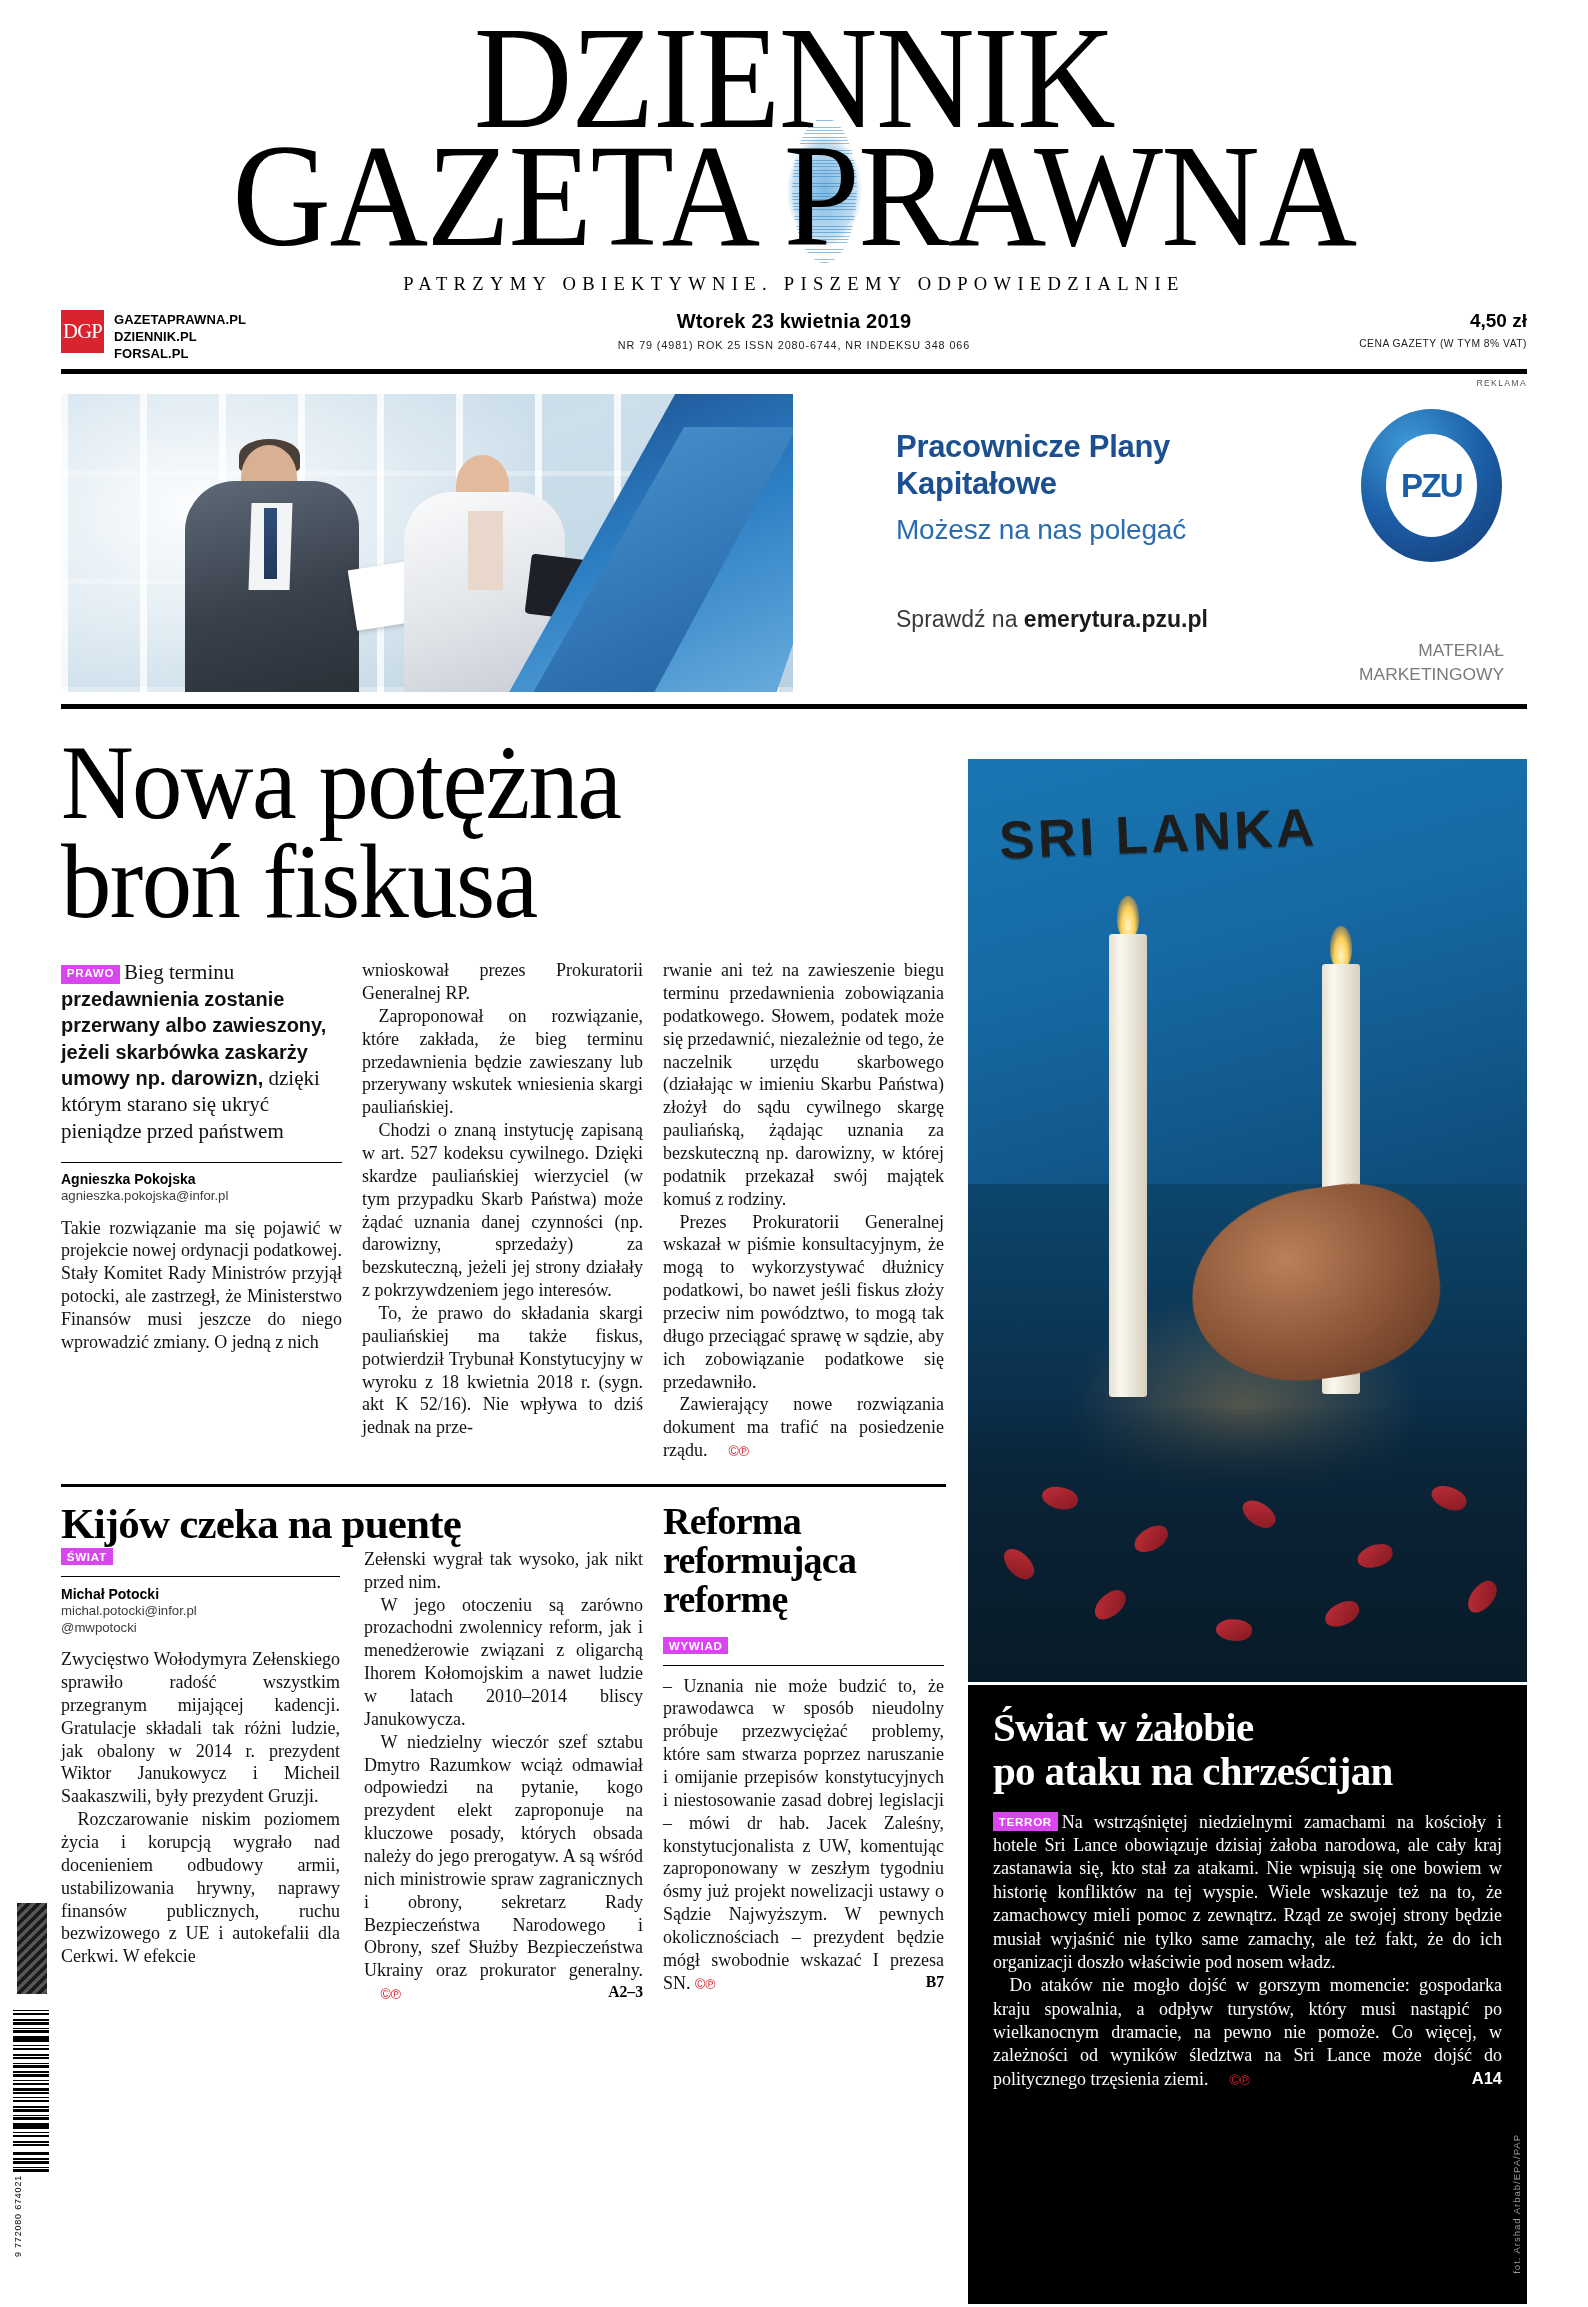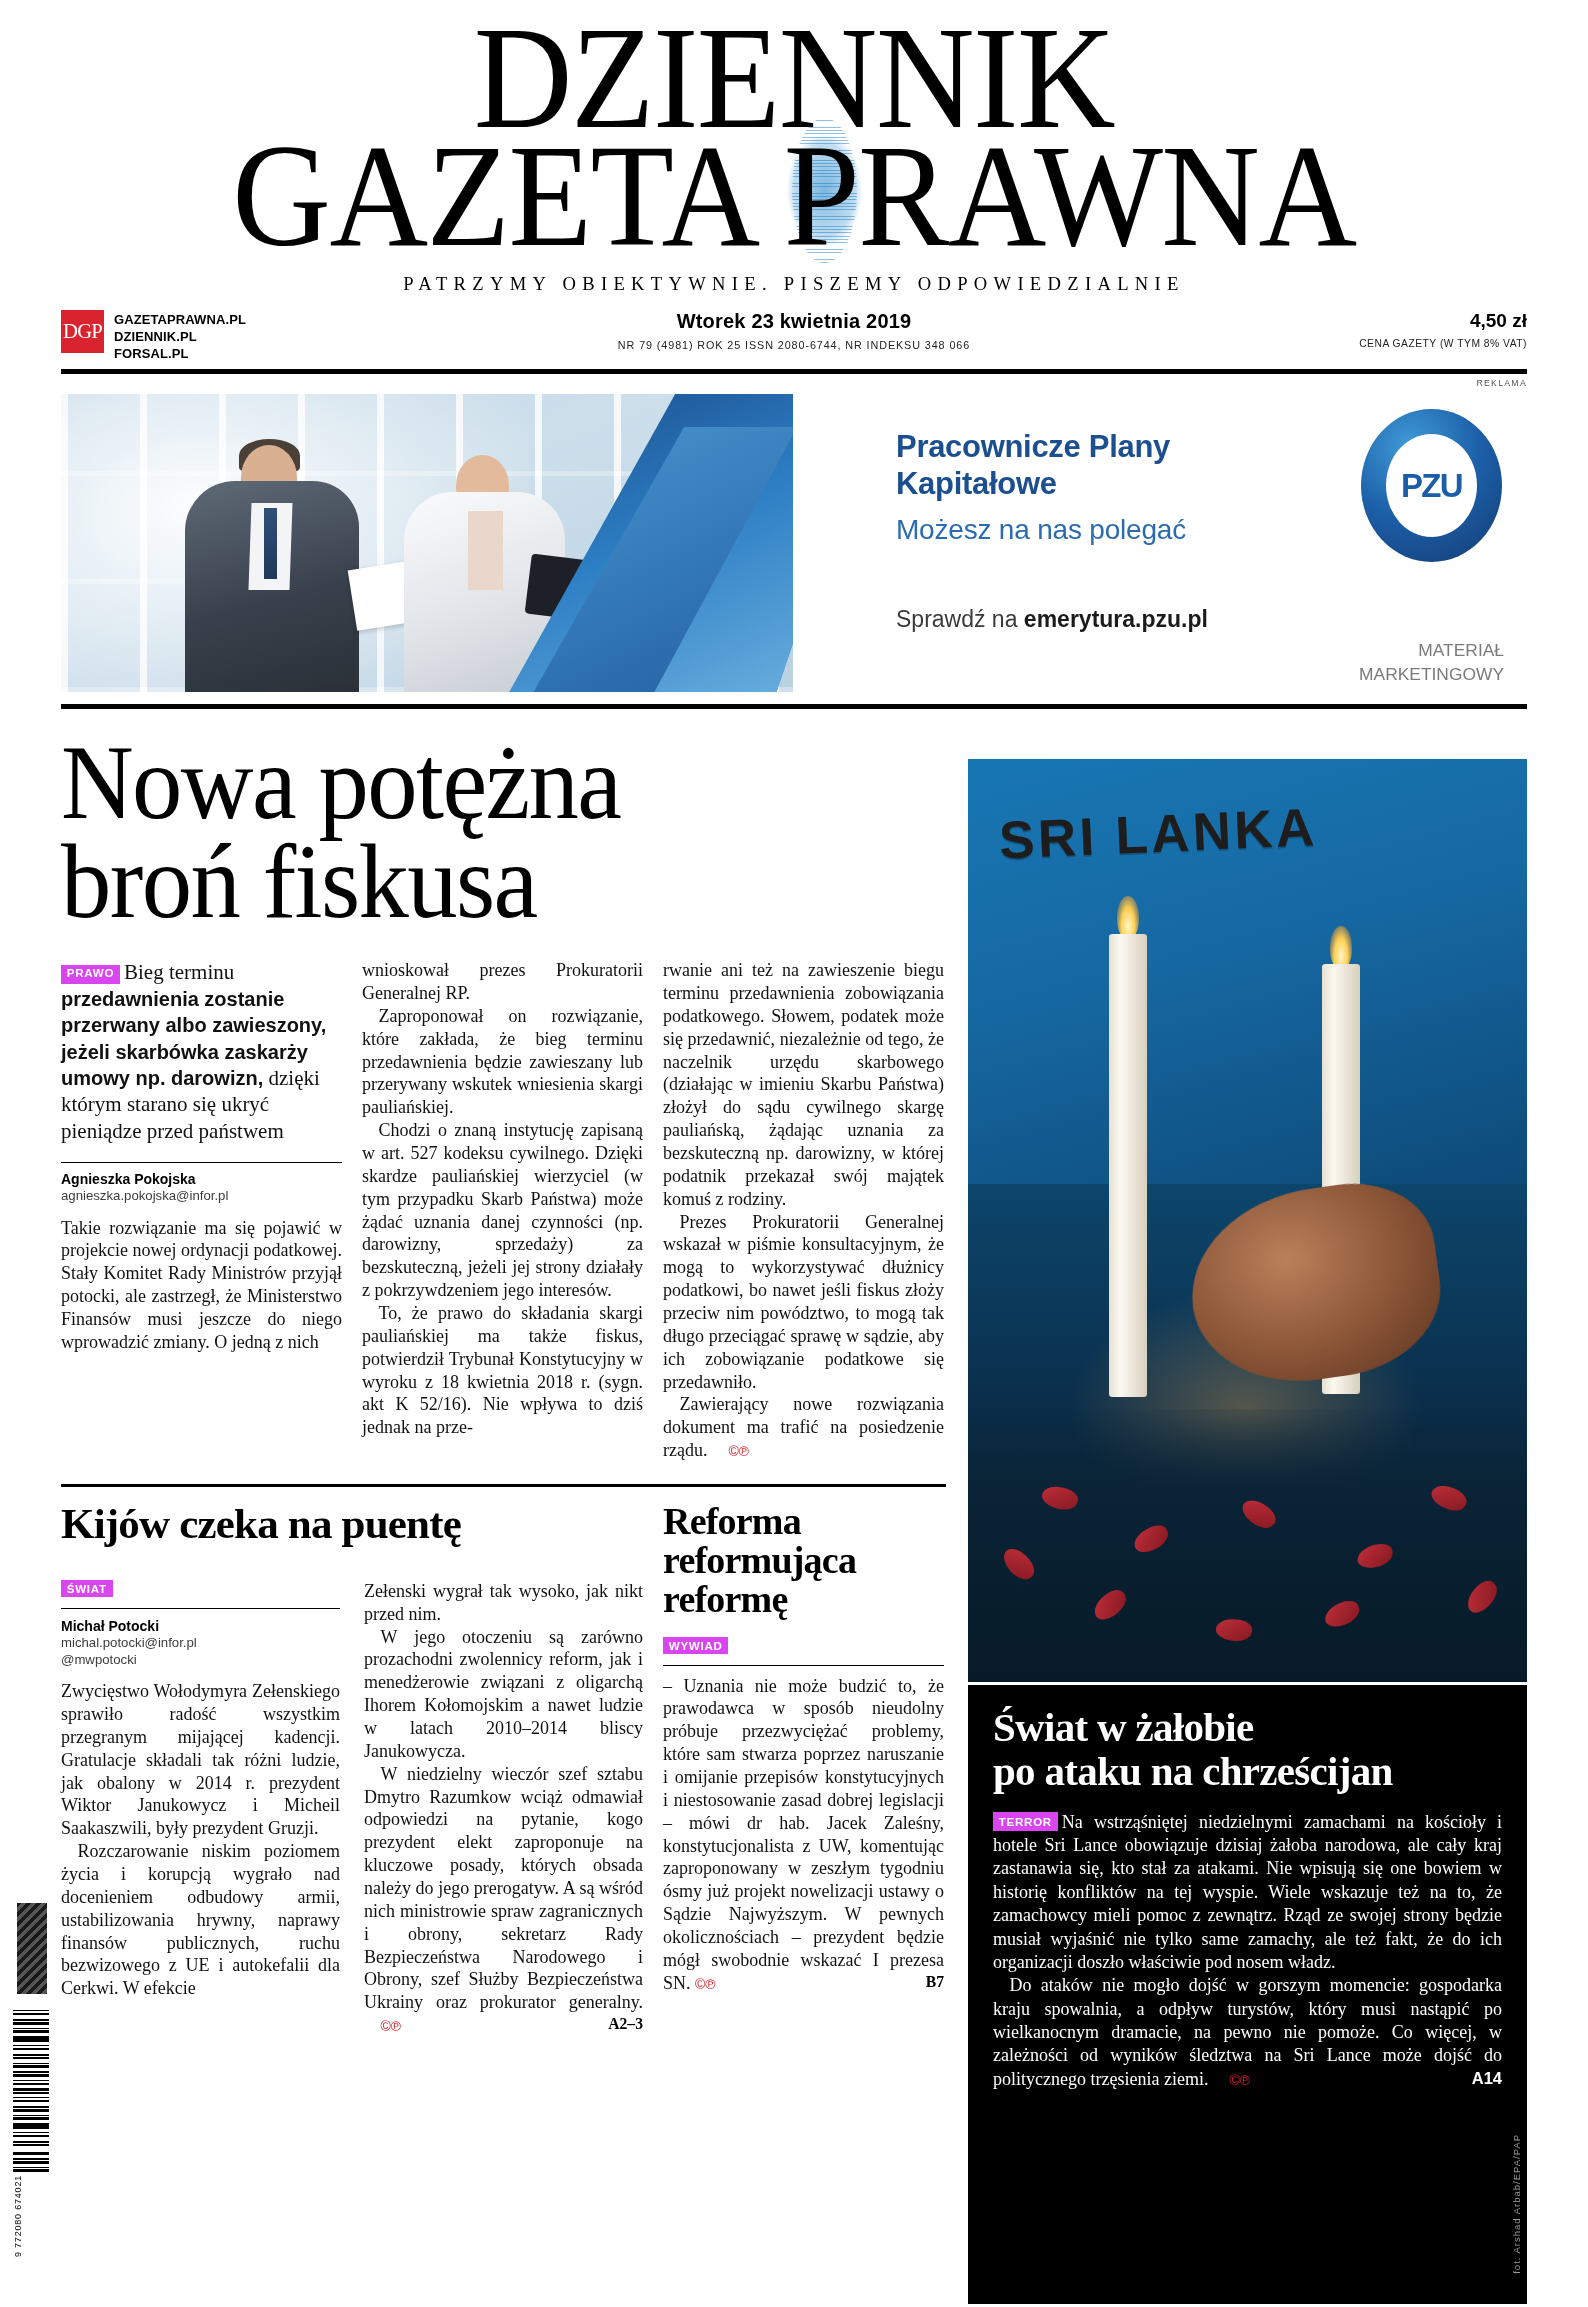--- a/index.html
+++ b/index.html
@@ -488,21 +488,21 @@
 
       </div>
     </div>
 
     <div class="kicker-rule" style="width:885px;"></div>
 
     <div class="bottom-grid">
 
       <div style="width:582px;">
         <div class="sec-head">Kijów czeka na puentę</div>
-        <div style="display:flex; gap:24px; margin-top:34px;">
+        <div style="display:flex; gap:24px; margin-top:2px;">
           <div class="col">
             <div><span class="badge">ŚWIAT</span></div>
             <div class="blk-rule"></div>
             <div class="byline-name">Michał Potocki</div>
             <div class="byline-mail">michal.potocki@infor.pl</div>
             <div class="byline-mail">@mwpotocki</div>
             <div class="body">
               <p class="first">Zwycięstwo Wołodymyra Zełenskiego sprawiło radość wszystkim przegranym mijającej kadencji. Gratulacje składali tak różni ludzie, jak obalony w 2014 r. prezydent Wiktor Janukowycz i Micheil Saakaszwili, były prezydent Gruzji.</p>
               <p>Rozczarowanie niskim poziomem życia i korupcją wygrało nad docenieniem odbudowy armii, ustabilizowania hrywny, naprawy finansów publicznych, ruchu bezwizowego z UE i autokefalii dla Cerkwi. W efekcie</p>
             </div>

